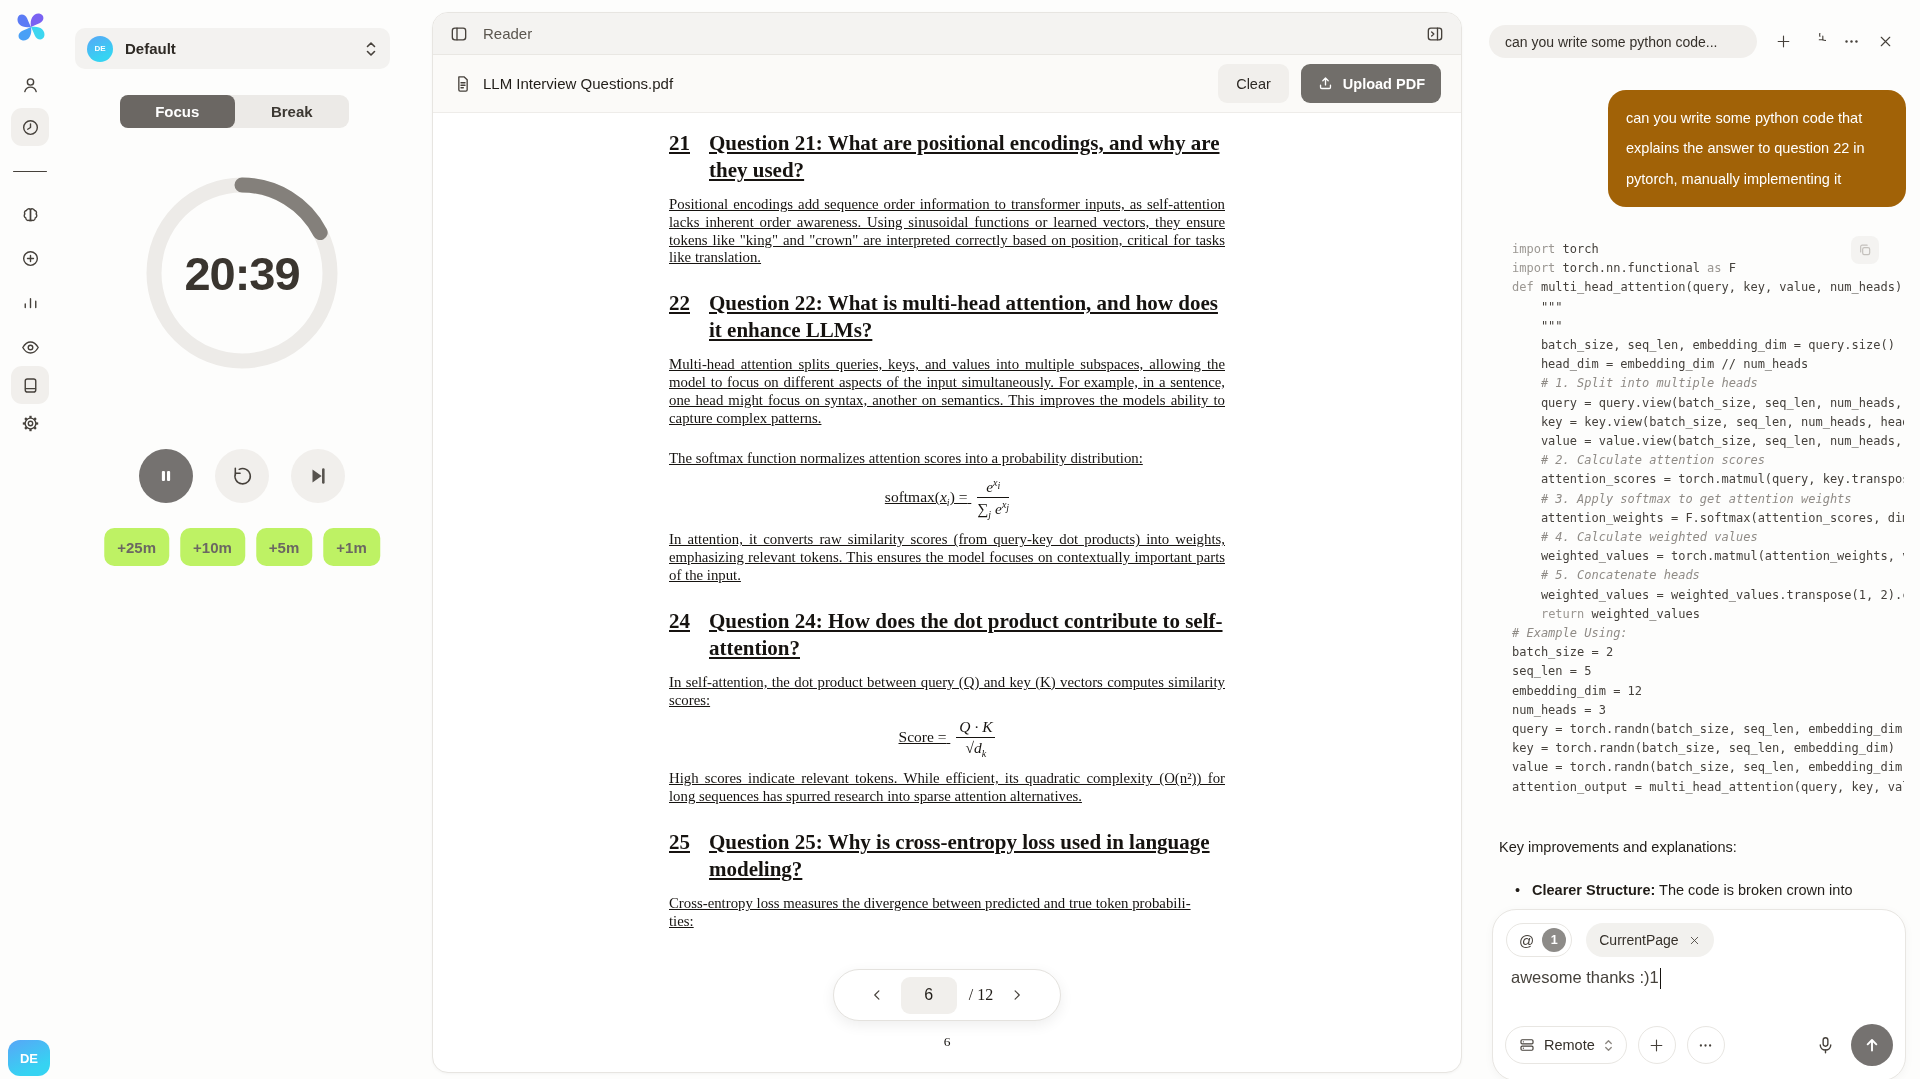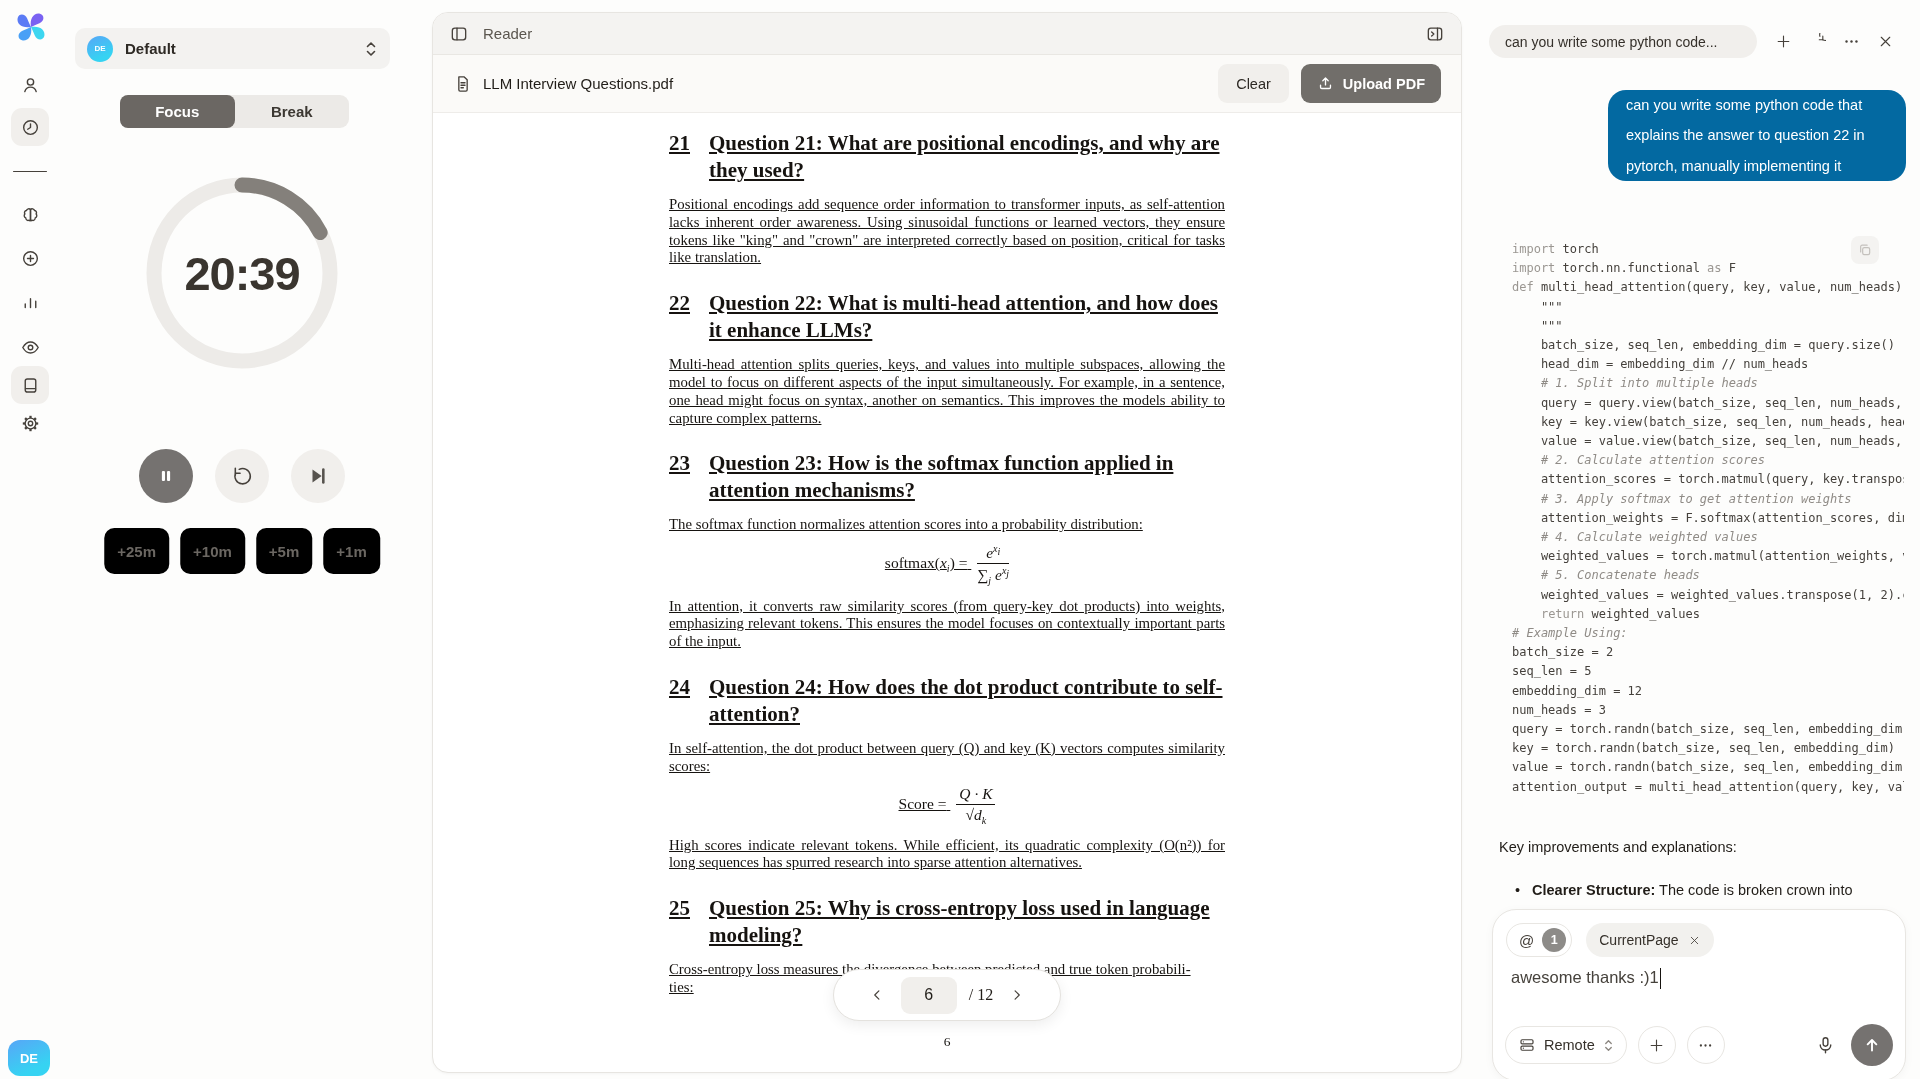--- a/index.html
+++ b/index.html
@@ -35,21 +35,21 @@
 
   .dial { position:absolute; left:67px; top:145px; width:200px; height:200px; }
   .dial-time { position:absolute; left:0; top:0; width:200px; height:200px; display:flex; align-items:center; justify-content:center;
                font-size:47px; font-weight:700; letter-spacing:-1px; color:#3a352f; }
 
   .controls { position:absolute; left:167px; top:421px; display:flex; gap:22px; transform:translateX(-50%); }
   .ctl { width:54px; height:54px; border-radius:50%; background:#f1efec; display:flex; align-items:center; justify-content:center; cursor:pointer; }
   .ctl.primary { background:#757270; }
 
   .adders { position:absolute; left:167px; top:500px; display:flex; gap:11px; transform:translateX(-50%); white-space:nowrap; }
-  .adder { height:46px; padding:16px 13px; background:#000000; border-radius:10px; display:flex; align-items:center;
+  .adder { height:38px; padding:16px 13px; background:#bef264; border-radius:10px; display:flex; align-items:center;
            font-size:15px; font-weight:700; color:#6b6762; cursor:pointer; }
 
   
   .reader { position:absolute; left:432px; top:12px; width:1030px; height:1061px; background:#fff;
             border:1px solid #e7e5e1; border-radius:16px; box-shadow:0 1px 3px rgba(0,0,0,.04); overflow:hidden; }
   .reader-head { height:42px; background:#f4f3f1; border-bottom:1px solid #e9e7e3; display:flex; align-items:center; padding:0 16px; }
   .reader-title { margin-left:14px; font-size:15px; color:#5b564f; }
   .head-spacer { flex:1; }
   .file-row { height:58px; background:#fbfaf8; border-bottom:1px solid #eeece9; display:flex; align-items:center; padding:0 20px; }
   .file-name { margin-left:10px; font-size:15px; color:#211d18; }
@@ -81,22 +81,22 @@
   .pdf-footnum { position:absolute; left:50%; transform:translateX(-50%); bottom:24px; font-size:13.5px; }
 
   
   .chat { position:absolute; left:1484px; top:0; width:436px; height:1079px; }
   .chat-title-pill { position:absolute; left:5px; top:25px; width:268px; height:33px; background:#f1efec; border-radius:17px;
                      display:flex; align-items:center; padding:0 16px; font-size:14px; color:#35302a; cursor:pointer;
                      white-space:nowrap; overflow:hidden; }
   .chat-head-icons { position:absolute; right:26px; top:25px; height:33px; display:flex; align-items:center; gap:17px; }
   .chat-head-icons > div { cursor:pointer; display:flex; align-items:center; }
 
-  .bubble { position:absolute; left:124px; top:90px; width:298px; background:#0369a1; border-radius:18px;
-            padding:0 18px; color:#fff; font-size:14.5px; line-height:2.1; }
+  .bubble { position:absolute; left:124px; top:90px; width:298px; background:#a16207; border-radius:18px;
+            padding:13px 18px; color:#fff; font-size:14.5px; line-height:2.1; }
 
   .codewrap { position:absolute; left:28px; top:240px; width:392px; height:560px; overflow:hidden; }
   .code-line { font-family:"DejaVu Sans Mono","Liberation Mono",monospace; font-size:12px; line-height:19.2px;
                white-space:pre; color:#45413c; }
   .code-line .kw { color:#9b9democ; }
   .code-line .kw { color:#9b9792; }
   .code-line .cmt { color:#8f8b86; font-style:italic; }
   .copy-btn { position:absolute; left:367px; top:236px; width:28px; height:28px; border-radius:8px; background:#f4f3f1;
               display:flex; align-items:center; justify-content:center; cursor:pointer; }
 
@@ -319,24 +319,20 @@
 
         <div class="sec">
           <div class="sec-head">
               <span class="sec-num">22</span>
               <span>Question 22: What is multi-head attention, and how does it enhance LLMs?</span>
             </div>
           <p>Multi-head attention splits queries, keys, and values into multiple subspaces, allowing the model to focus on different aspects of the input simultaneously. For example, in a sentence, one head might focus on syntax, another on semantics. This improves the models ability to capture complex patterns.</p>
         </div>
 
         <div class="sec">
-          <div class="sec-head">
-              <span class="sec-num">23</span>
-              <span>Question 23: How is the softmax function applied in attention mechanisms?</span>
-            </div>
           <p>The softmax function normalizes attention scores into a probability distribution:</p>
           <div class="formula">
             <span>softmax(</span><i>x</i><sub><i>i</i></sub><span>) =</span>
             <span class="frac">
               <span class="num"><i>e</i><sup><i>x</i><sub><i>i</i></sub></sup></span>
               <span class="den"><span>∑</span><sub><i>j</i></sub> <i>e</i><sup><i>x</i><sub><i>j</i></sub></sup></span>
             </span>
           </div>
           <p>In attention, it converts raw similarity scores (from query-key dot products) into weights, emphasizing relevant tokens. This ensures the model focuses on contextually important parts of the input.</p>
         </div>

